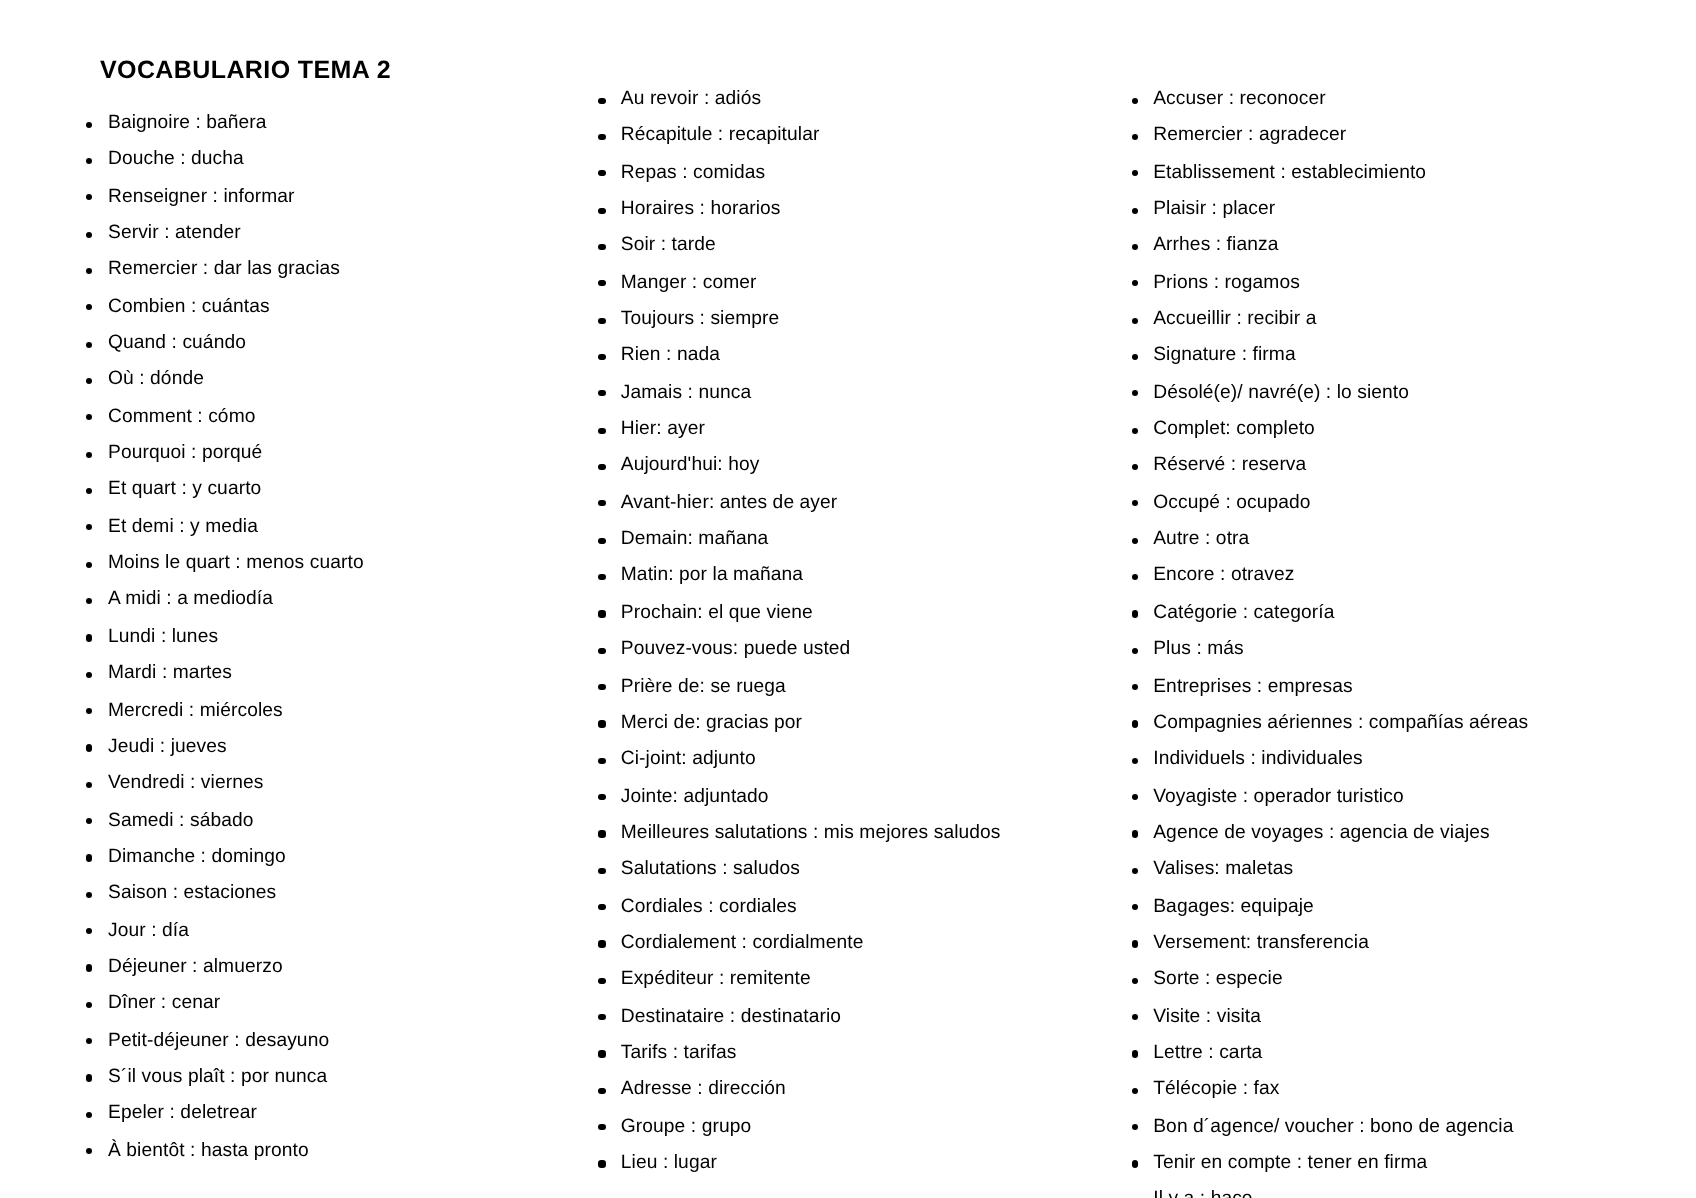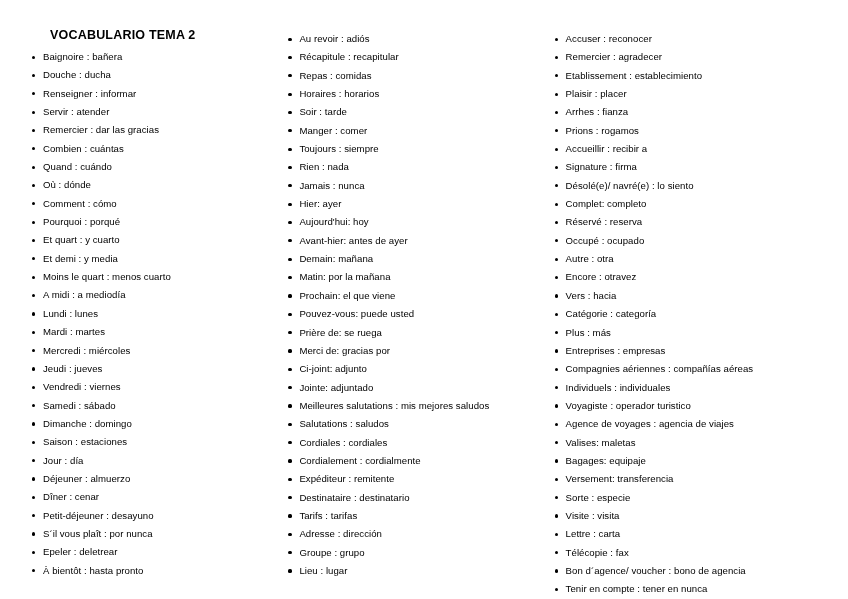--- a/index.html
+++ b/index.html
@@ -34,21 +34,21 @@
   }
   .col {
     box-sizing: border-box;
   }
   .col-1 { width: 268px; padding-left: 8px; }
   .col-2 { width: 270px; padding-left: 4px; }
   .col-3 { width: 268px; padding-left: 8px; }
 
   ul.vlist {
     list-style: none;
-    margin: 0;
+    margin: 11px;
     padding: 0;
   }
   ul.vlist li {
     position: relative;
     font-size: 9.6px;
     line-height: 18.35px;
     padding-left: 13px;
     white-space: nowrap;
     letter-spacing: 0.05px;
   }
@@ -154,35 +154,34 @@
         <li>Arrhes : fianza</li>
         <li>Prions : rogamos</li>
         <li>Accueillir : recibir a</li>
         <li>Signature : firma</li>
         <li>Désolé(e)/ navré(e) : lo siento</li>
         <li>Complet: completo</li>
         <li>Réservé : reserva</li>
         <li>Occupé : ocupado</li>
         <li>Autre : otra</li>
         <li>Encore : otravez</li>
-        <li>Vers : hacia</li>
         <li>Catégorie : categoría</li>
         <li>Plus : más</li>
         <li>Entreprises : empresas</li>
         <li>Compagnies aériennes : compañías aéreas</li>
         <li>Individuels : individuales</li>
         <li>Voyagiste : operador turistico</li>
         <li>Agence de voyages : agencia de viajes</li>
         <li>Valises: maletas</li>
         <li>Bagages: equipaje</li>
         <li>Versement: transferencia</li>
         <li>Sorte : especie</li>
         <li>Visite : visita</li>
         <li>Lettre : carta</li>
         <li>Télécopie : fax</li>
         <li>Bon d´agence/ voucher : bono de agencia</li>
-        <li>Tenir en compte : tener en nunca</li>
+        <li>Tenir en compte : tener en firma</li>
         <li>Il y a : hace</li>
       </ul>
     </div>
 
   </div>
 </div>
 
 </body></html>

